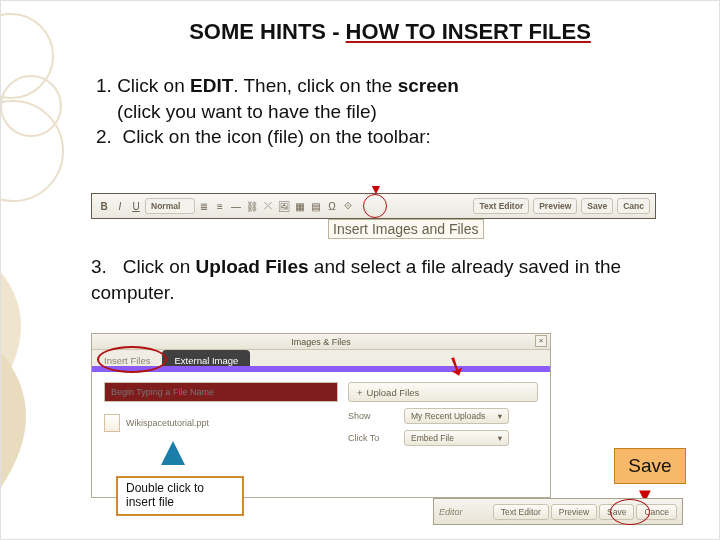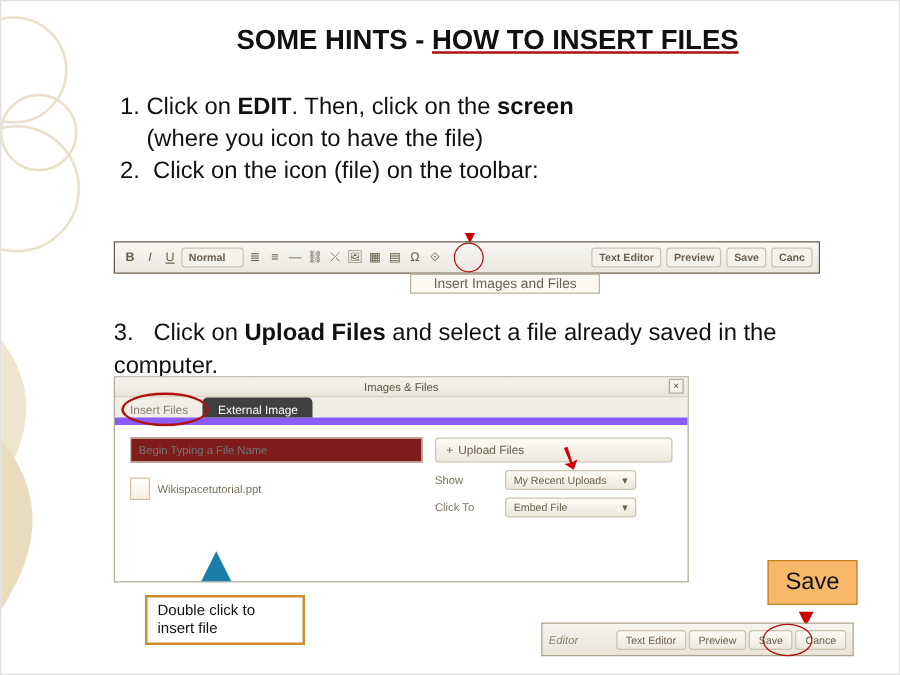--- a/index.html
+++ b/index.html
@@ -93,22 +93,22 @@
     font-size: 10px; color: #6a614d;
     margin: 0 1px;
   }
   .toolbar1 .right { margin-left: auto; display: flex; align-items: center; gap: 2px; }
   .toolbar1 .tooltip {
     position: absolute;
     top: 36px;
     left: 237px;
     border: 1px solid #bdb69f;
     background: #fbf9f1;
-    font-size: 11px;
-    padding: 1px 18px;
+    font-size: 14px;
+    padding: 1px 4px;
     color: #6a614d;
   }
   .toolbar1 .filecircle {
     position: absolute;
     top: 11px;
     left: 272px;
     width: 24px; height: 24px;
     border: 1.5px solid #b01111;
     border-radius: 50%;
     pointer-events: none;
@@ -118,21 +118,21 @@
     top: 253px;
     left: 90px;
     right: 75px;
     font-size: 19px;
     line-height: 1.35;
     color: #111;
   }
   .step3 .bold { font-weight: bold; }
   .dialog {
     position: absolute;
-    top: 300px;
+    top: 332px;
     left: 90px;
     width: 460px;
     height: 165px;
     border: 1px solid #b1ab97;
     background: #fff;
     font-size: 10px;
     color: #5a5340;
   }
   .dialog .dlgtitle {
     height: 16px;
@@ -320,21 +320,21 @@
     <path d="M-10,340 Q60,410 -10,500" fill="#e9dbbd"></path>
   </svg>
 
   <div class="title">
     <span>SOME HINTS - </span><span class="redline">HOW TO INSERT FILES</span>
   </div>
 
   <div class="step1">
     <span>1.</span>
     <span>Click on </span><span class="bold">EDIT</span><span>. Then, click on the </span><span class="bold">screen</span><br>
-    &nbsp;&nbsp;&nbsp;<span> (where you icon to have the file)</span><br>
+    &nbsp;&nbsp;&nbsp;<span> (click you want to have the file)</span><br>
     <span>2.</span>&nbsp;
     <span>Click on the icon (file) on the toolbar:</span>
   </div>
 
   <div class="toolbar1">
     <div class="arrowdn">▼</div>
     <div class="bar">
       <span class="ic">
           <b>B</b>
         </span>

